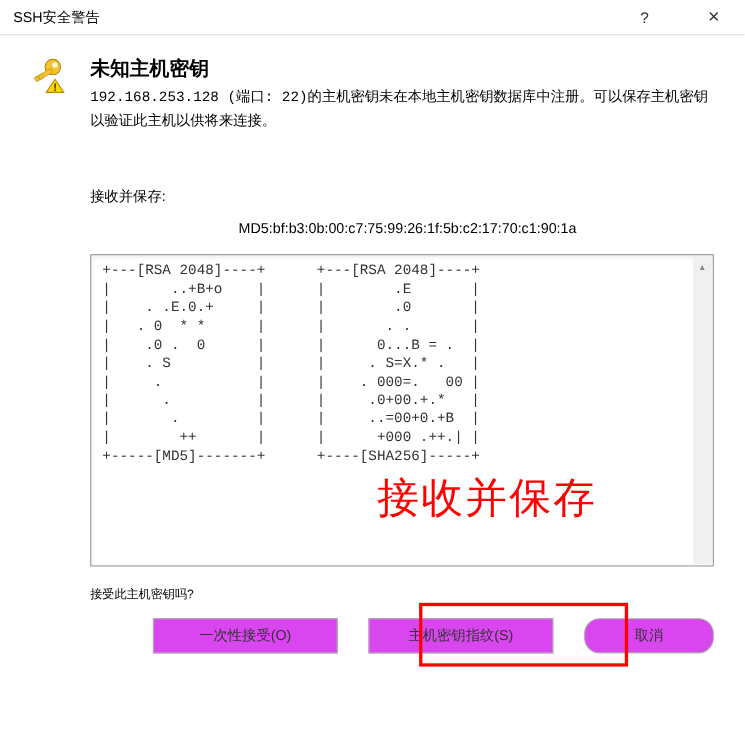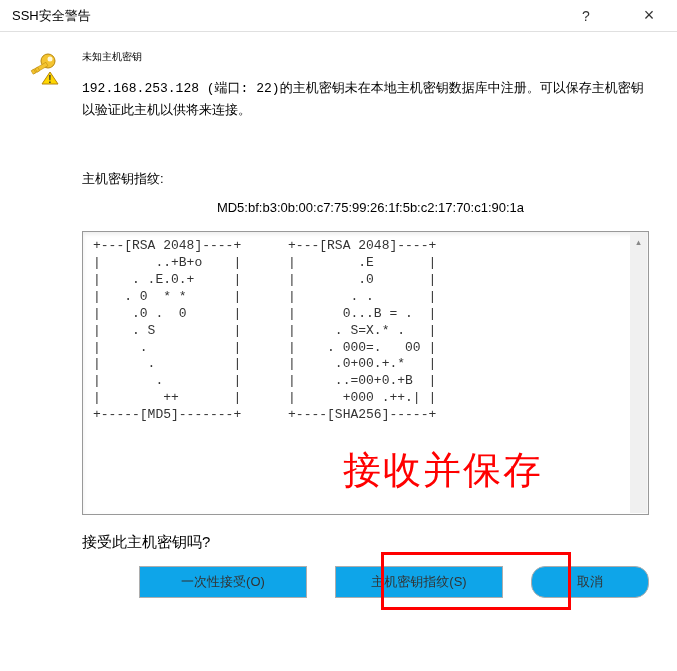--- a/index.html
+++ b/index.html
@@ -47,23 +47,23 @@
       flex-shrink: 0;
     }
     .key-icon svg {
       width: 36px;
       height: 36px;
     }
     .main-col {
       flex: 1;
     }
     .heading {
-      font-weight: normal;
-      font-size: 10px;
-      margin-bottom: 14px;
+      font-weight: bold;
+      font-size: 18px;
+      margin-bottom: 4px;
     }
     .desc {
       font-size: 13px;
       line-height: 1.7;
       margin-bottom: 48px;
       font-family: Liberation Mono, monospace;
     }
     .fp-label {
       font-size: 13px;
       margin-bottom: 12px;
@@ -104,40 +104,40 @@
     .ascii-art {
       font-family: "Consolas", "Courier New", monospace;
       font-size: 13px;
       line-height: 1.3;
       white-space: pre;
       color: #333;
     }
     .annotation {
       position: absolute;
       left: 260px;
-      bottom: 18px;
+      bottom: 36px;
       font-size: 38px;
       color: #ff0000;
       font-family: "Microsoft YaHei", sans-serif;
       letter-spacing: 2px;
     }
     .prompt-label {
-      font-size: 15px;
+      font-size: 11px;
       margin-bottom: 14px;
     }
     .button-row {
       display: flex;
       gap: 28px;
       justify-content: flex-end;
       position: relative;
     }
     .dlg-btn {
       width: 168px;
       height: 32px;
-      background: #0ea5e9;
+      background: #d946ef;
       border: 1px solid #adadad;
       font-family: inherit;
       font-size: 13px;
       cursor: pointer;
       color: #333;
     }
     .dlg-btn.cancel {
       width: 118px;
       border-radius: 14px;
     }
@@ -175,21 +175,21 @@
         <rect x="8" y="18" width="3" height="4" fill="#f4c430" stroke="#b8860b" stroke-width="0.5" transform="rotate(-30 9 20)"></rect>
         <polygon points="22,22 30,34 14,34" fill="#ffd700" stroke="#b8860b" stroke-width="1"></polygon>
         <text x="22" y="33" text-anchor="middle" font-size="10" font-weight="bold" fill="#333">!</text>
       </svg>
     </span>
   </div>
 
   <div class="main-col">
     <div class="heading">未知主机密钥</div>
     <div class="desc">192.168.253.128 (端口: 22)的主机密钥未在本地主机密钥数据库中注册。可以保存主机密钥以验证此主机以供将来连接。</div>
-    <div class="fp-label">主机密钥指纹:</div>
+    <div class="fp-label">接收并保存:</div>
     <div class="fp-md5">MD5:bf:b3:0b:00:c7:75:99:26:1f:5b:c2:17:70:c1:90:1a</div>
 
     <div class="art-container">
       <pre class="ascii-art">+---[RSA 2048]----+      +---[RSA 2048]----+
 |       ..+B+o    |      |        .E       |
 |    . .E.0.+     |      |        .0       |
 |   . 0  * *      |      |       . .       |
 |    .0 .  0      |      |      0...B = .  |
 |    . S          |      |     . S=X.* .   |
 |     .           |      |    . 000=.   00 |

